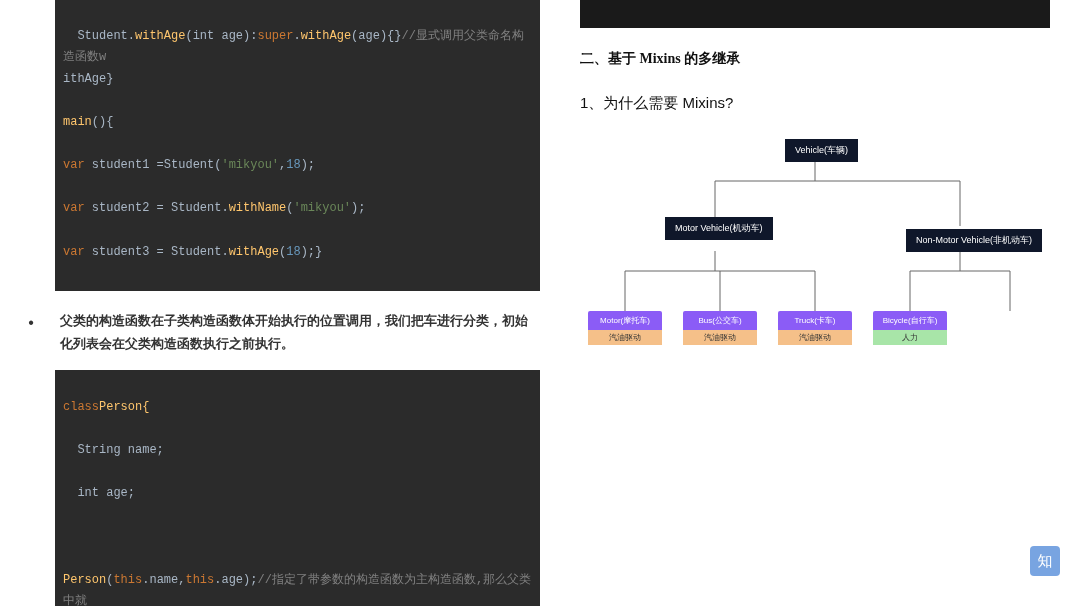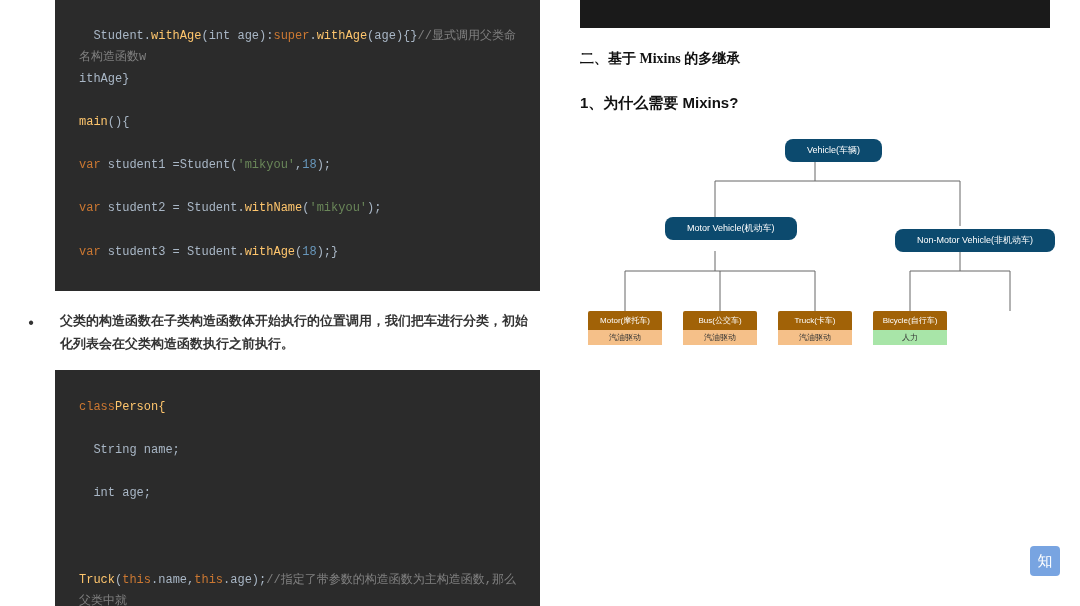--- a/index.html
+++ b/index.html
@@ -20,21 +20,21 @@
     .right-col {
       width: 540px;
       padding: 0 30px 0 40px;
     }
     .code-block {
       background: #2b2b2b;
       color: #a9b7c6;
       font-family: "Consolas", "Courier New", monospace;
       font-size: 12px;
       line-height: 1.8;
-      padding: 6px 24px;
+      padding: 6px 8px;
       margin-left: 35px;
       white-space: pre-wrap;
       overflow: hidden;
     }
     .code-block.top { padding-top: 4px; }
     .kw { color: #cc7832; }
     .mth { color: #ffc66d; }
     .str { color: #6a8759; }
     .num { color: #6897bb; }
     .typ { color: #a9b7c6; }
@@ -63,48 +63,48 @@
     }
     .p {
       font-size: 13px;
       line-height: 2.1;
       color: #333;
       margin-bottom: 12px;
     }
     .b { font-weight: bold; }
     .h3 {
       font-size: 15px;
-      font-weight: bold;
+      font-weight: normal;
       margin: 22px 0 18px 0;
       color: #111;
     }
     
     .diagram {
       position: relative;
       height: 240px;
       margin-top: 8px;
     }
     .node {
       position: absolute;
-      background: #0c4a6e;
+      background: #0f172a;
       color: #fff;
       font-size: 9px;
-      padding: 5px 22px;
-      border-radius: 8px;
+      padding: 5px 10px;
+      border-radius: 0;
       white-space: nowrap;
       text-align: center;
     }
     .leaf-box {
       position: absolute;
       width: 74px;
       font-size: 8px;
       text-align: center;
     }
     .leaf-title {
-      background: #a16207;
+      background: #8b5cf6;
       color: #fff;
       padding: 4px 2px;
       border-radius: 2px 2px 0 0;
       white-space: nowrap;
       overflow: hidden;
     }
     .cap { padding: 2px 0; color: #333; }
     .cap.orange { background: #f5c089; }
     .cap.green  { background: #a8e5a8; }
     svg.lines { position: absolute; top: 0; left: 0; width: 100%; height: 100%; pointer-events: none; }
@@ -155,21 +155,21 @@
 
   <div class="code-block">
 <span><span class="kw">class</span><span class="mth">Person{</span></span>
 
 <span>  String name;</span>
 
 <span>  int age;</span>
 
 
 
-<span><span class="mth">Truck</span><span>(</span><span class="kw">this</span><span>.name,</span><span class="kw">this</span><span>.age);</span><span class="cmt">//指定了带参数的构造函数为主构造函数,那么父类中就</span></span>
+<span><span class="mth">Person</span><span>(</span><span class="kw">this</span><span>.name,</span><span class="kw">this</span><span>.age);</span><span class="cmt">//指定了带参数的构造函数为主构造函数,那么父类中就</span></span>
 
 
 
 
 
 
 
 
 
 
@@ -198,21 +198,21 @@
         <line x1="140" y1="140" x2="140" y2="180"></line>
         <line x1="235" y1="140" x2="235" y2="180"></line>
         <line x1="380" y1="120" x2="380" y2="140"></line>
         <line x1="330" y1="140" x2="430" y2="140"></line>
         <line x1="330" y1="140" x2="330" y2="180"></line>
         <line x1="430" y1="140" x2="430" y2="180"></line>
       </g>
     </svg>
     <div class="node" style="left:205px;top:8px">Vehicle(车辆)</div>
     <div class="node" style="left:85px;top:86px">Motor Vehicle(机动车)</div>
-    <div class="node" style="left:315px;top:98px">Non-Motor Vehicle(非机动车)</div>
+    <div class="node" style="left:326px;top:98px">Non-Motor Vehicle(非机动车)</div>
 
     <div class="leaf-box" style="left:8px;top:180px">
       <div class="leaf-title">Motor(摩托车)</div>
       <div class="cap orange">汽油驱动</div>
 
     </div>
     <div class="leaf-box" style="left:103px;top:180px">
       <div class="leaf-title">Bus(公交车)</div>
       <div class="cap orange">汽油驱动</div>
 

